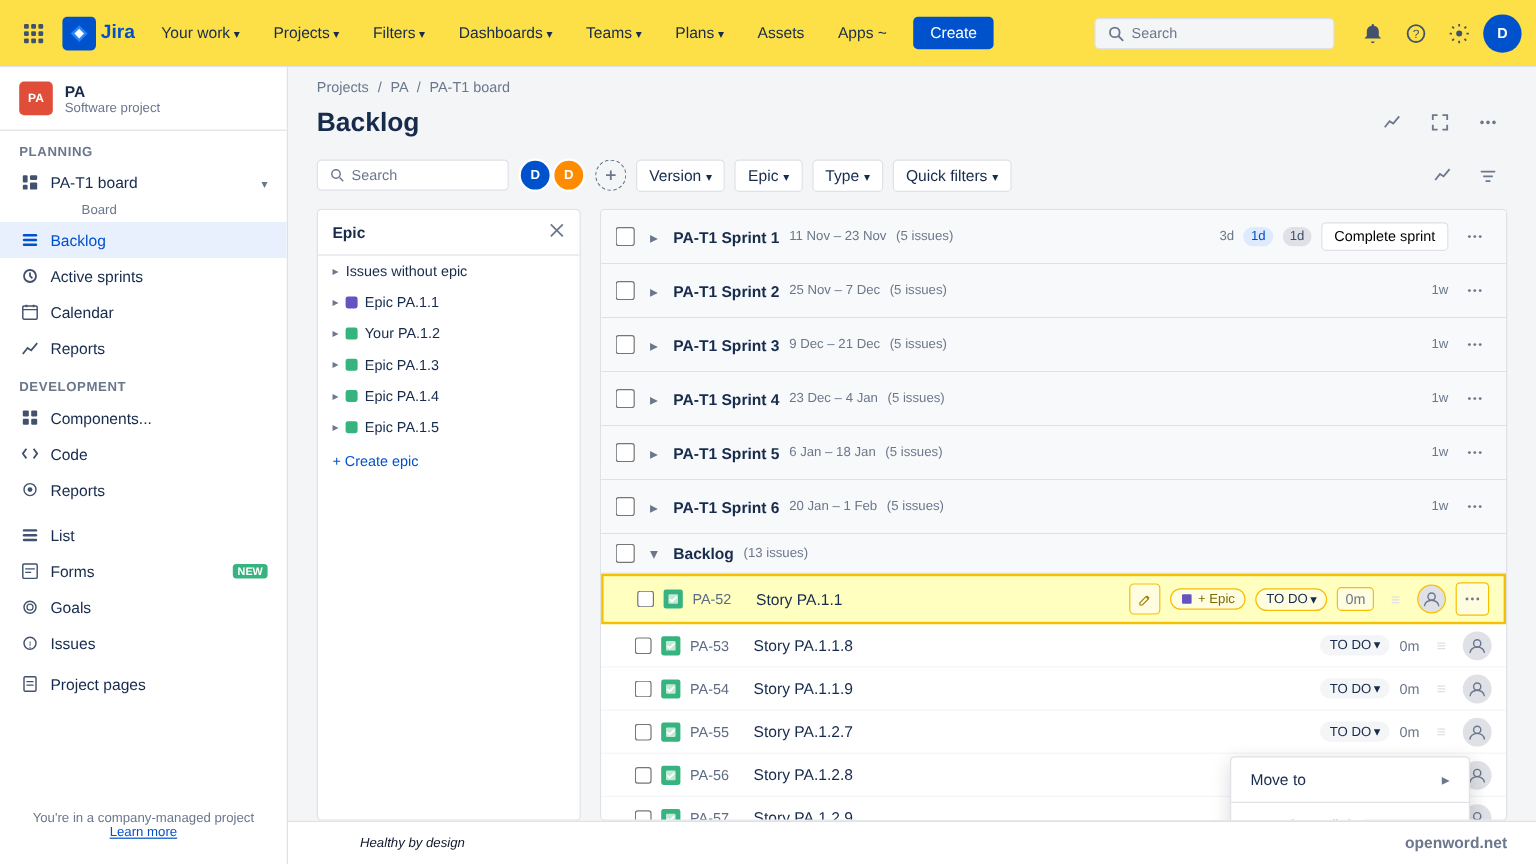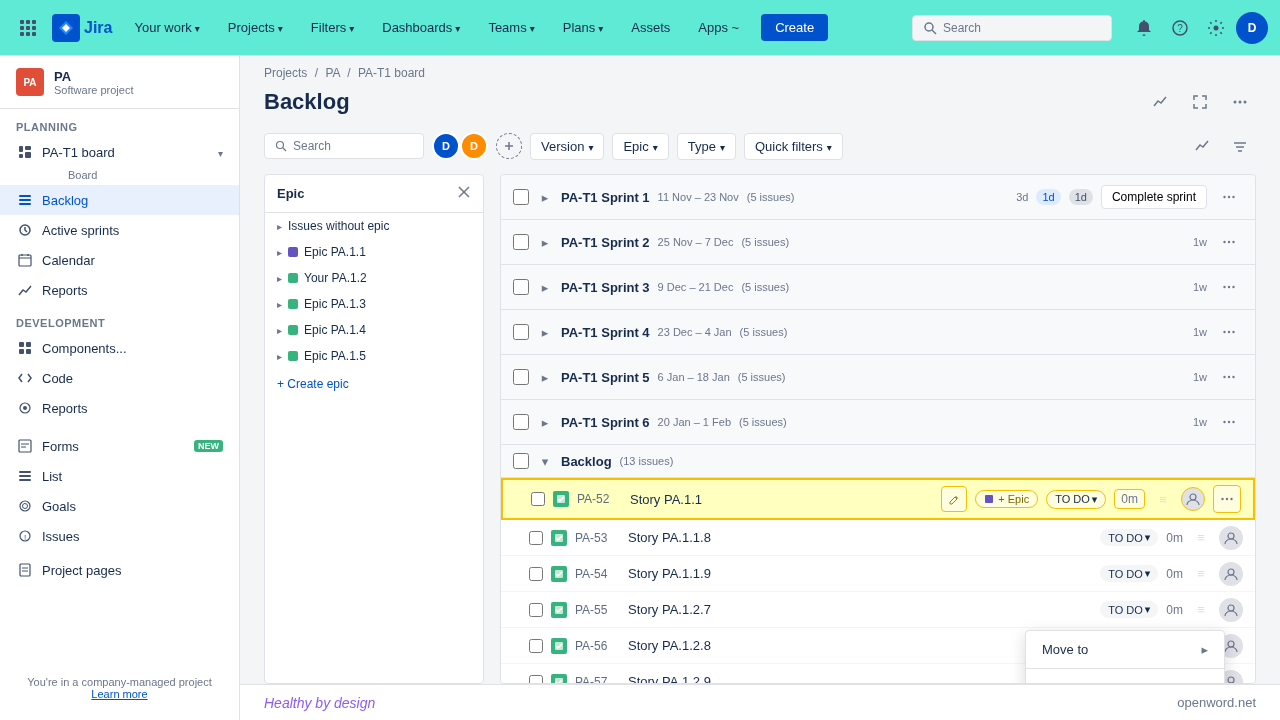--- a/index.html
+++ b/index.html
@@ -1,19 +1,19 @@
 <!DOCTYPE html>
 <html><head>
   <meta charset="utf-8">
   <style>
     * { box-sizing: border-box; margin: 0; padding: 0; }
     body { font-family: -apple-system, BlinkMacSystemFont, 'Segoe UI', sans-serif; font-size: 13px; background: #fff; color: #172b4d; width: 1280px; height: 720px; overflow: hidden; }
 
     
-    .top-nav { height: 56px; background: #5eead4; border-bottom: 1px solid #dfe1e6; display: flex; align-items: center; padding: 15px 12px; gap: 8px; }
+    .top-nav { height: 56px; background: #fde047; border-bottom: 1px solid #dfe1e6; display: flex; align-items: center; padding: 15px 12px; gap: 8px; }
     .nav-grid-icon { width: 32px; height: 32px; display: flex; align-items: center; justify-content: center; cursor: pointer; border-radius: 4px; }
     .nav-logo { display: flex; align-items: center; gap: 4px; font-weight: 600; font-size: 16px; color: #0052cc; margin-right: 4px; }
     .nav-logo-icon { width: 28px; height: 28px; background: #0052cc; border-radius: 4px; display: flex; align-items: center; justify-content: center; }
     .nav-item { padding: 6px 10px; border-radius: 4px; cursor: pointer; font-size: 13px; color: #172b4d; display: flex; align-items: center; gap: 3px; white-space: nowrap; text-align: center; }
     .nav-create { background: #0052cc; color: #fff; border: none; border-radius: 4px; padding: 6px 14px; font-size: 13px; font-weight: 500; cursor: pointer; margin-left: 4px; }
     .nav-spacer { flex: 1; }
     .nav-search { display: flex; align-items: center; background: #f4f5f7; border: 1px solid #dfe1e6; border-radius: 4px; padding: 5px 10px; width: 200px; gap: 6px; cursor: text; }
     .nav-icons { display: flex; align-items: center; gap: 4px; margin-left: 8px; }
     .nav-icon-btn { width: 32px; height: 32px; border-radius: 50%; display: flex; align-items: center; justify-content: center; cursor: pointer; }
     .nav-avatar { width: 32px; height: 32px; border-radius: 50%; background: #0052cc; color: #fff; display: flex; align-items: center; justify-content: center; font-size: 12px; font-weight: 600; cursor: pointer; }
@@ -105,22 +105,22 @@
     .issue-assignee.highlighted { border: 1px solid #f6c000; }
 
     
     .context-menu { position: absolute; top: 455px; right: 30px; background: #fff; border: 1px solid #dfe1e6; border-radius: 4px; box-shadow: 0 4px 16px rgba(0,0,0,0.15); width: 200px; z-index: 100; padding: 4px 0; }
     .ctx-item { display: flex; align-items: center; justify-content: space-between; padding: 7px 16px; cursor: pointer; font-size: 13px; }
     .ctx-arrow { color: #6b778c; }
     .ctx-divider { height: 1px; background: #dfe1e6; margin: 4px 0; }
 
     
     .page-footer { display: flex; align-items: center; justify-content: space-between; padding: 8px 24px; border-top: 1px solid #dfe1e6; background: #fff; height: 36px; }
-    .footer-left { font-size: 14px; color: #8b5cf6; font-style: italic; }
-    .footer-right { font-size: 13px; color: #6b778c; }
+    .footer-left { font-size: 11px; color: #0f172a; font-style: italic; margin-left: 36px; }
+    .footer-right { font-size: 13px; color: #6b778c; font-weight: bold; }
 
     
     ::-webkit-scrollbar { width: 6px; height: 6px; }
     ::-webkit-scrollbar-track { background: #f4f5f7; }
     ::-webkit-scrollbar-thumb { background: #c1c7d0; border-radius: 3px; }
 
     .chevron-down::after { content: '▾'; font-size: 10px; }
   </style>
 </head>
 <body>
@@ -301,42 +301,42 @@
       <div class="sidebar-item-icon">
         <svg width="14" height="14" viewBox="0 0 14 14" fill="#42526e">
             <circle cx="7" cy="7" r="5" stroke="#42526e" fill="none" stroke-width="1.2"></circle>
             <circle cx="7" cy="7" r="2" fill="#42526e"></circle>
           </svg>
       </div>
       <span>Reports</span>
     </div>
 
     <div style="height:8px;"></div>
+    <div class="sidebar-item">
+      <div class="sidebar-item-icon">
+        <svg width="14" height="14" viewBox="0 0 14 14" fill="#42526e">
+            <rect x="1" y="2" width="12" height="2" rx="1"></rect>
+            <rect x="1" y="6" width="12" height="2" rx="1"></rect>
+            <rect x="1" y="10" width="12" height="2" rx="1"></rect>
+          </svg>
+      </div>
+      <span>List</span>
+    </div>
     <div class="sidebar-item" style="justify-content:space-between;">
       <div style="display:flex;align-items:center;gap:8px;">
         <div class="sidebar-item-icon">
           <svg width="14" height="14" viewBox="0 0 14 14" fill="#42526e">
               <rect x="1" y="1" width="12" height="12" rx="1" stroke="#42526e" fill="none" stroke-width="1.2"></rect>
               <line x1="3" y1="5" x2="11" y2="5" stroke="#42526e" stroke-width="1"></line>
               <line x1="3" y1="8" x2="8" y2="8" stroke="#42526e" stroke-width="1"></line>
             </svg>
         </div>
         <span>Forms</span>
       </div>
       <span style="background:#36b37e;color:#fff;border-radius:3px;font-size:9px;padding:1px 4px;font-weight:700;">NEW</span>
-    </div>
-    <div class="sidebar-item">
-      <div class="sidebar-item-icon">
-        <svg width="14" height="14" viewBox="0 0 14 14" fill="#42526e">
-            <rect x="1" y="2" width="12" height="2" rx="1"></rect>
-            <rect x="1" y="6" width="12" height="2" rx="1"></rect>
-            <rect x="1" y="10" width="12" height="2" rx="1"></rect>
-          </svg>
-      </div>
-      <span>List</span>
     </div>
     <div class="sidebar-item">
       <div class="sidebar-item-icon">
         <svg width="14" height="14" viewBox="0 0 14 14" fill="#42526e">
             <circle cx="7" cy="7" r="5" stroke="#42526e" fill="none" stroke-width="1.2"></circle>
             <circle cx="7" cy="7" r="2.5" stroke="#42526e" fill="none" stroke-width="1"></circle>
           </svg>
       </div>
       <span>Goals</span>
     </div>

